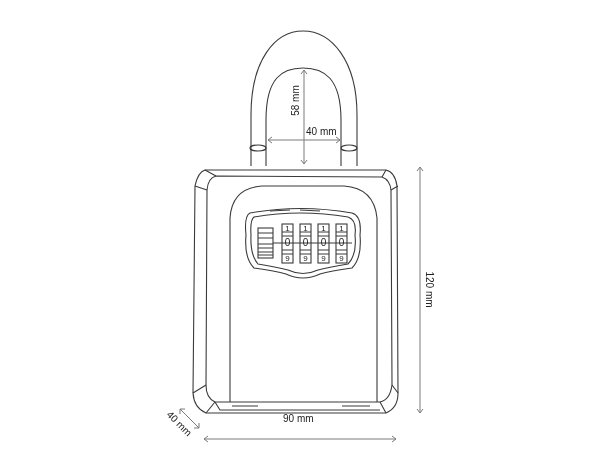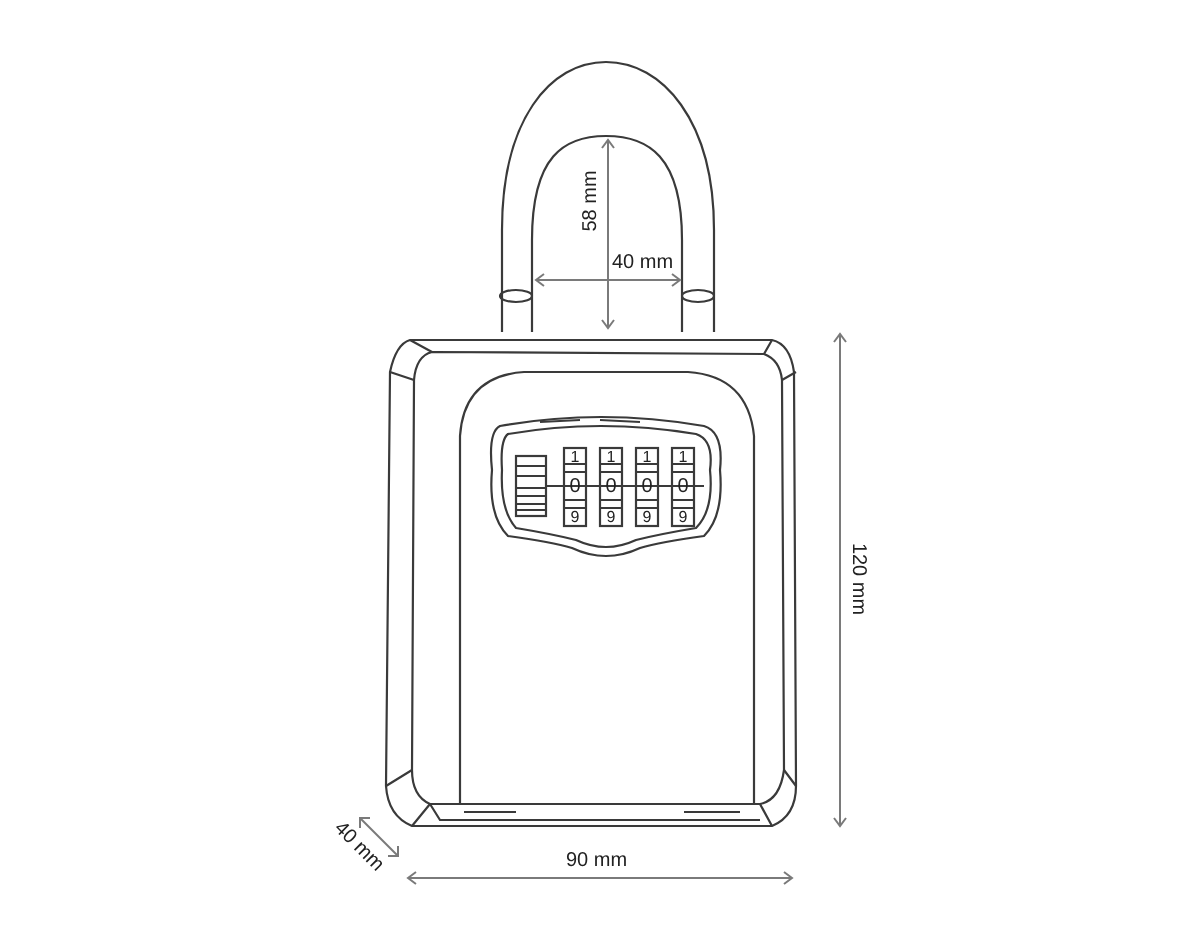--- a/index.html
+++ b/index.html
@@ -89,15 +89,15 @@
       <path d="M208,436 L204,439 L208,442 M392,436 L396,439 L392,442"></path>
 
       <line x1="180" y1="409" x2="199" y2="428"></line>
       <path d="M180,414 L180,409 L185,409 M194,428 L199,428 L199,423"></path>
     </g>
   </svg>
 
   <div class="dim-label" style="left:280px; top:95px; transform:rotate(-90deg);">58 mm</div>
   <div class="dim-label" style="left:306px; top:126px;">40 mm</div>
   <div class="dim-label" style="left:411px; top:284px; transform:rotate(90deg);">120 mm</div>
-  <div class="dim-label" style="left:283px; top:425px;">90 mm</div>
+  <div class="dim-label" style="left:283px; top:413px;">90 mm</div>
   <div class="dim-label" style="left:164px; top:418px; transform:rotate(45deg);">40 mm</div>
 </div>
 
 </body></html>

